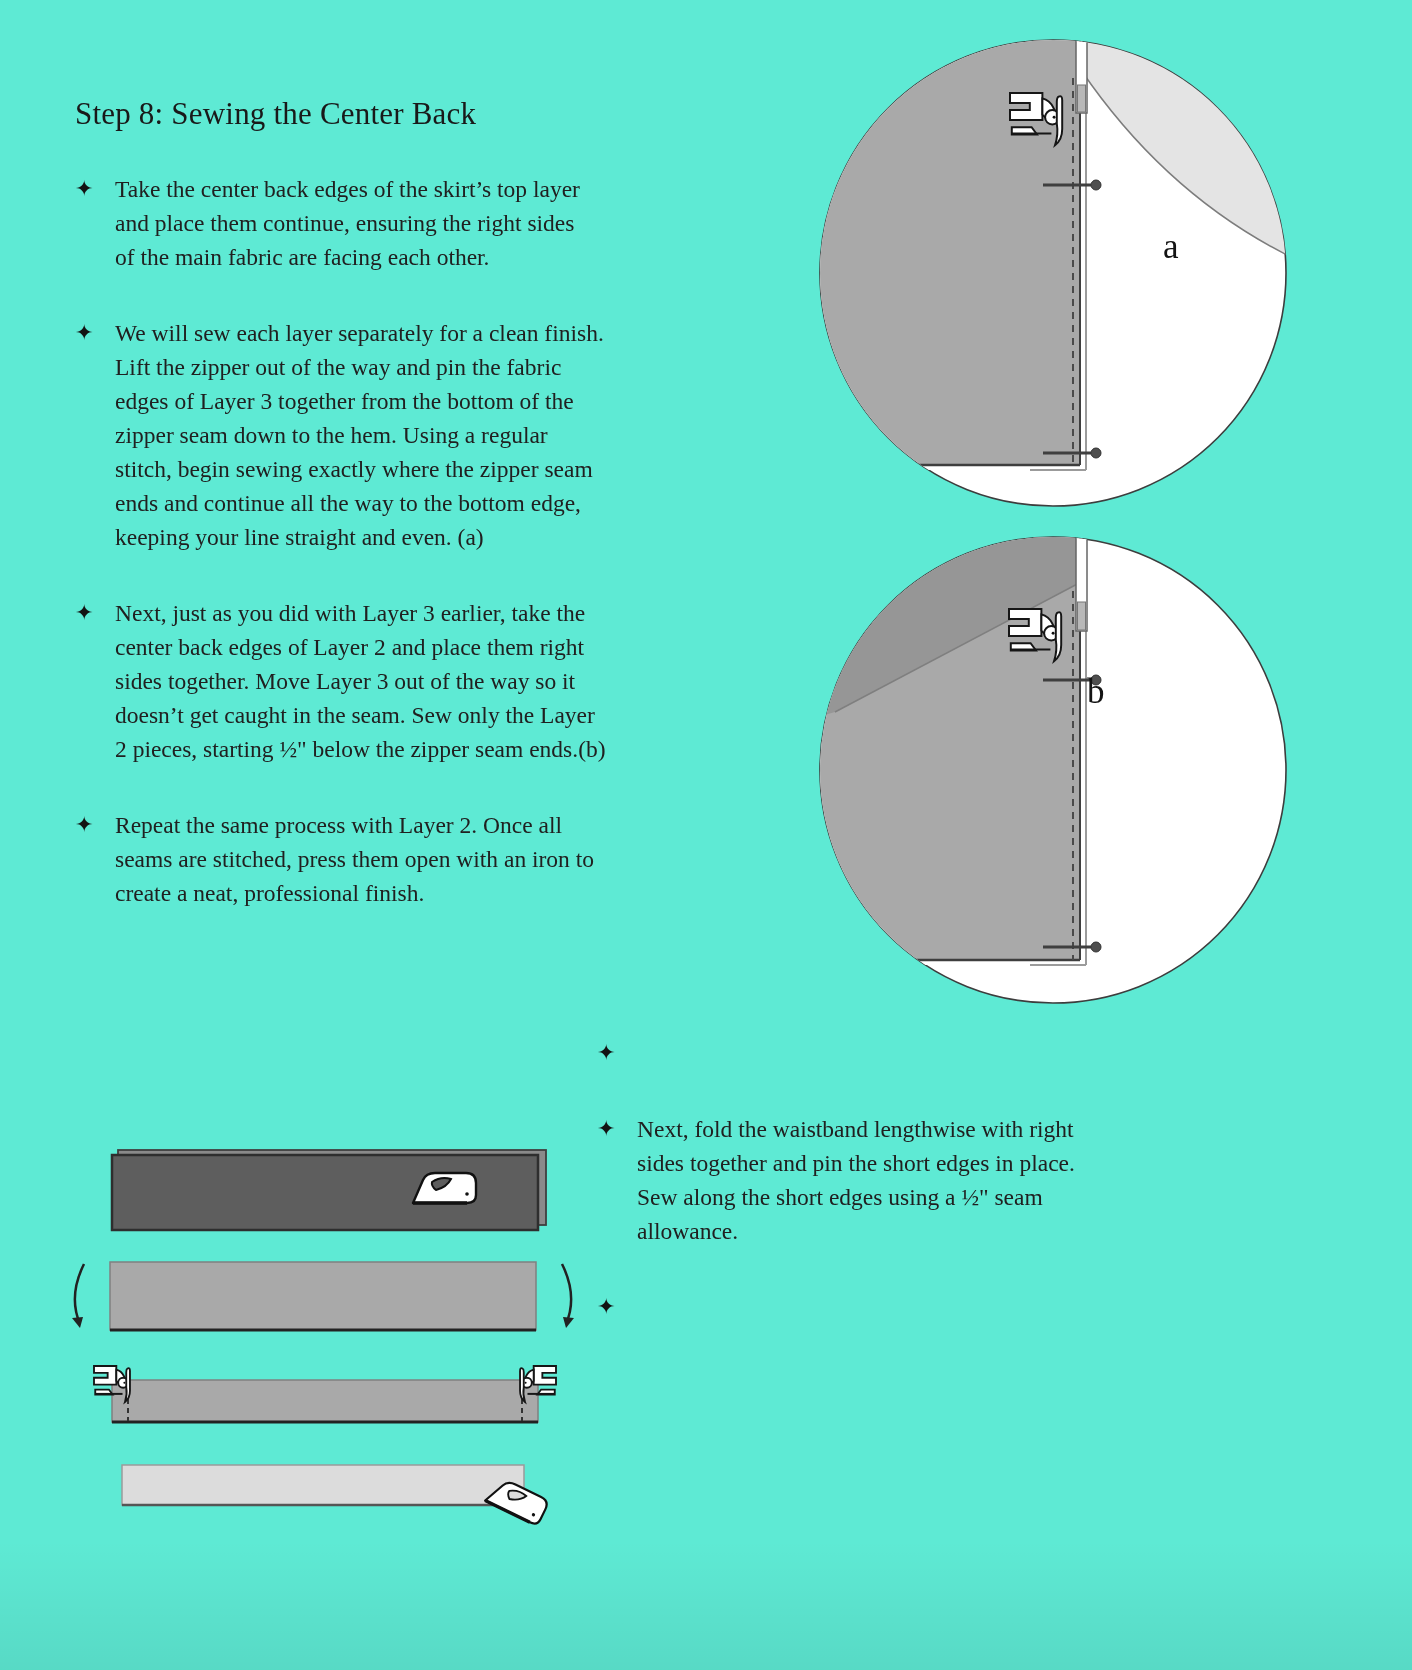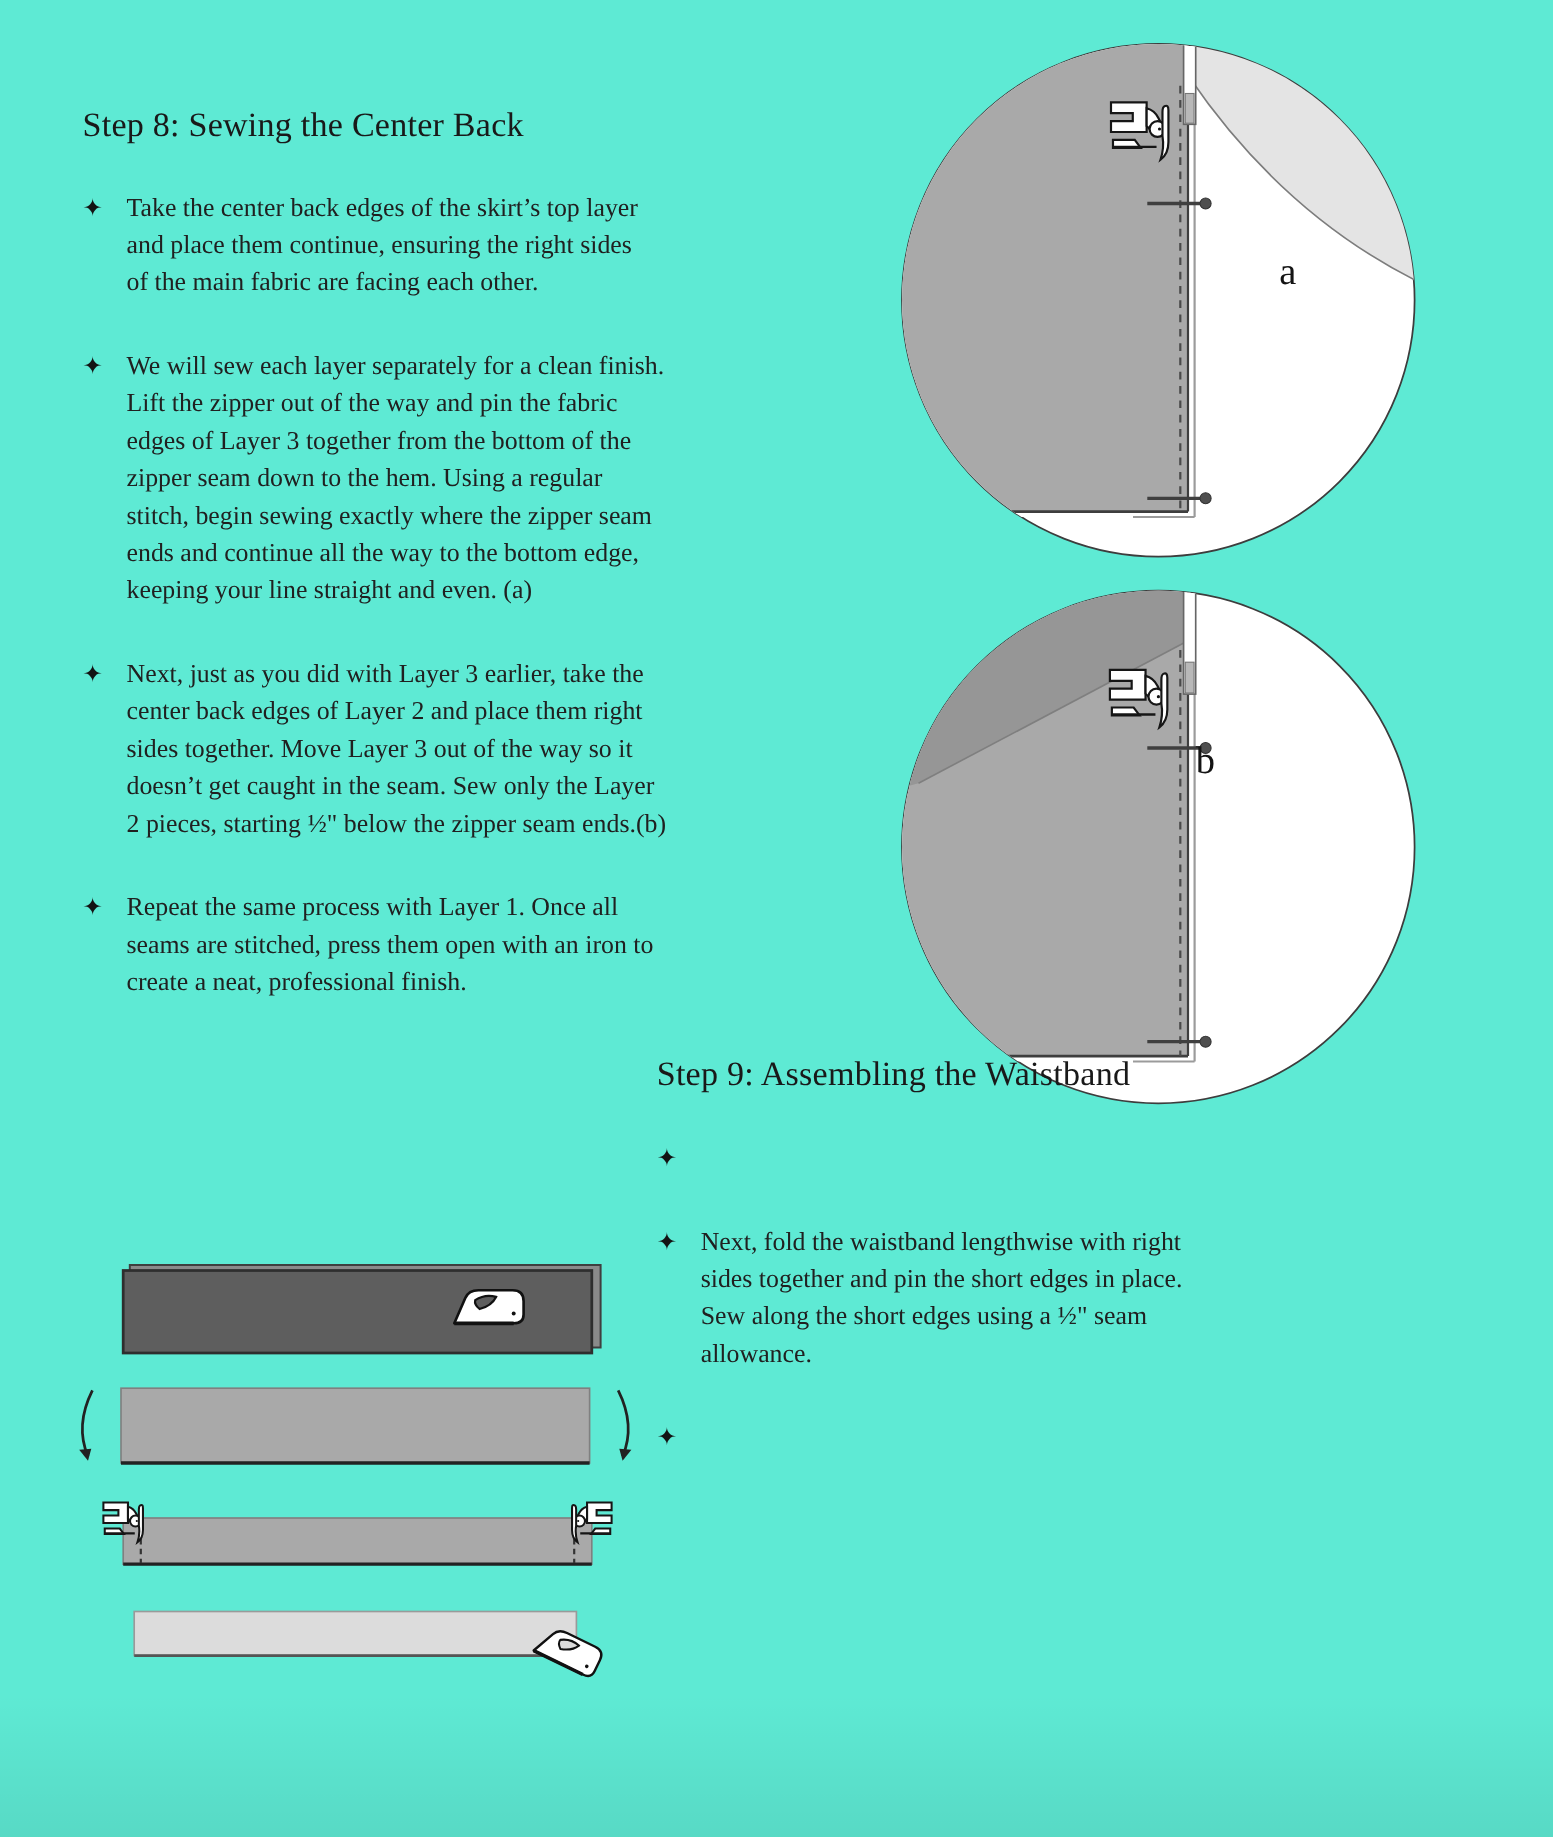--- a/index.html
+++ b/index.html
@@ -44,21 +44,21 @@
     <div class="bullet">
       <span class="bullet-star">✦</span>
       <span class="bullet-text">Next, just as you did with Layer 3 earlier, take the
 center back edges of Layer 2 and place them right
 sides together. Move Layer 3 out of the way so it
 doesn’t get caught in the seam. Sew only the Layer
 2 pieces, starting ½" below the zipper seam ends.(b)</span>
     </div>
     <div class="bullet">
       <span class="bullet-star">✦</span>
-      <span class="bullet-text">Repeat the same process with Layer 1. Once all
+      <span class="bullet-text">Repeat the same process with Layer 2. Once all
 seams are stitched, press them open with an iron to
 create a neat, professional finish.</span>
     </div>
   </div>
 
   <svg style="position:absolute;left:815px;top:33px;" width="482" height="482" viewBox="0 0 482 482">
     <defs>
       <clipPath id="clipA">
           <circle cx="238" cy="240" r="233"></circle>
         </clipPath>
@@ -148,21 +148,20 @@
         <circle cx="281" cy="149" r="5" fill="#4f4f4f" stroke="#333" stroke-width="1"></circle>
       </g>
       <g>
         <line x1="228" y1="416" x2="276" y2="416" stroke="#3f3f3f" stroke-width="3"></line>
         <circle cx="281" cy="416" r="5" fill="#4f4f4f" stroke="#333" stroke-width="1"></circle>
       </g>
     </g>
     <text class="fig-label" x="272" y="172">b</text>
   </svg>
 
-  <div class="step-title" style="left:597px;top:958px;">Step 9: Assembling the Waistband</div>
 
   <div class="bullets" style="left:597px;top:1036px;width:660px;">
     <div class="bullet">
       <span class="bullet-star">✦</span>
     </div>
     <div class="bullet">
       <span class="bullet-star">✦</span>
       <span class="bullet-text">Next, fold the waistband lengthwise with right
 sides together and pin the short edges in place.
 Sew along the short edges using a ½" seam

